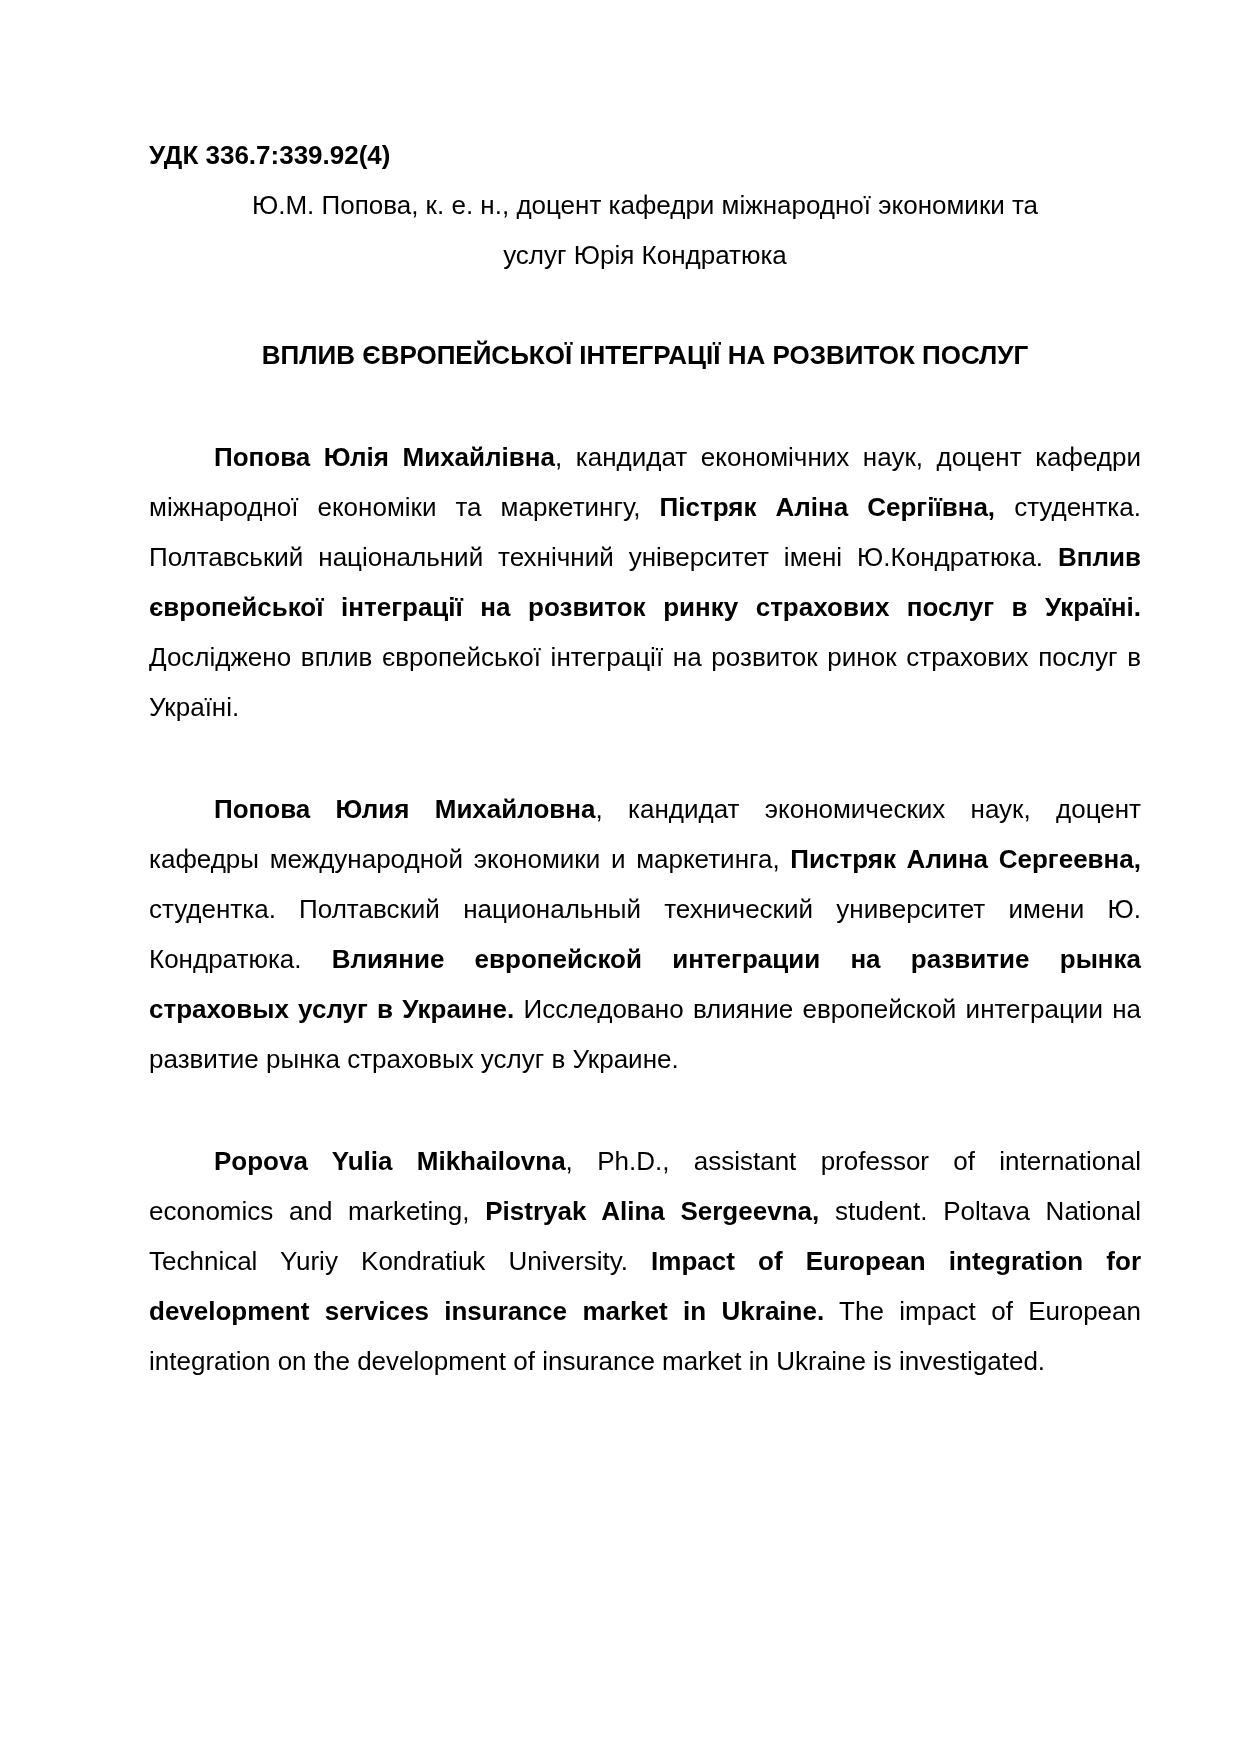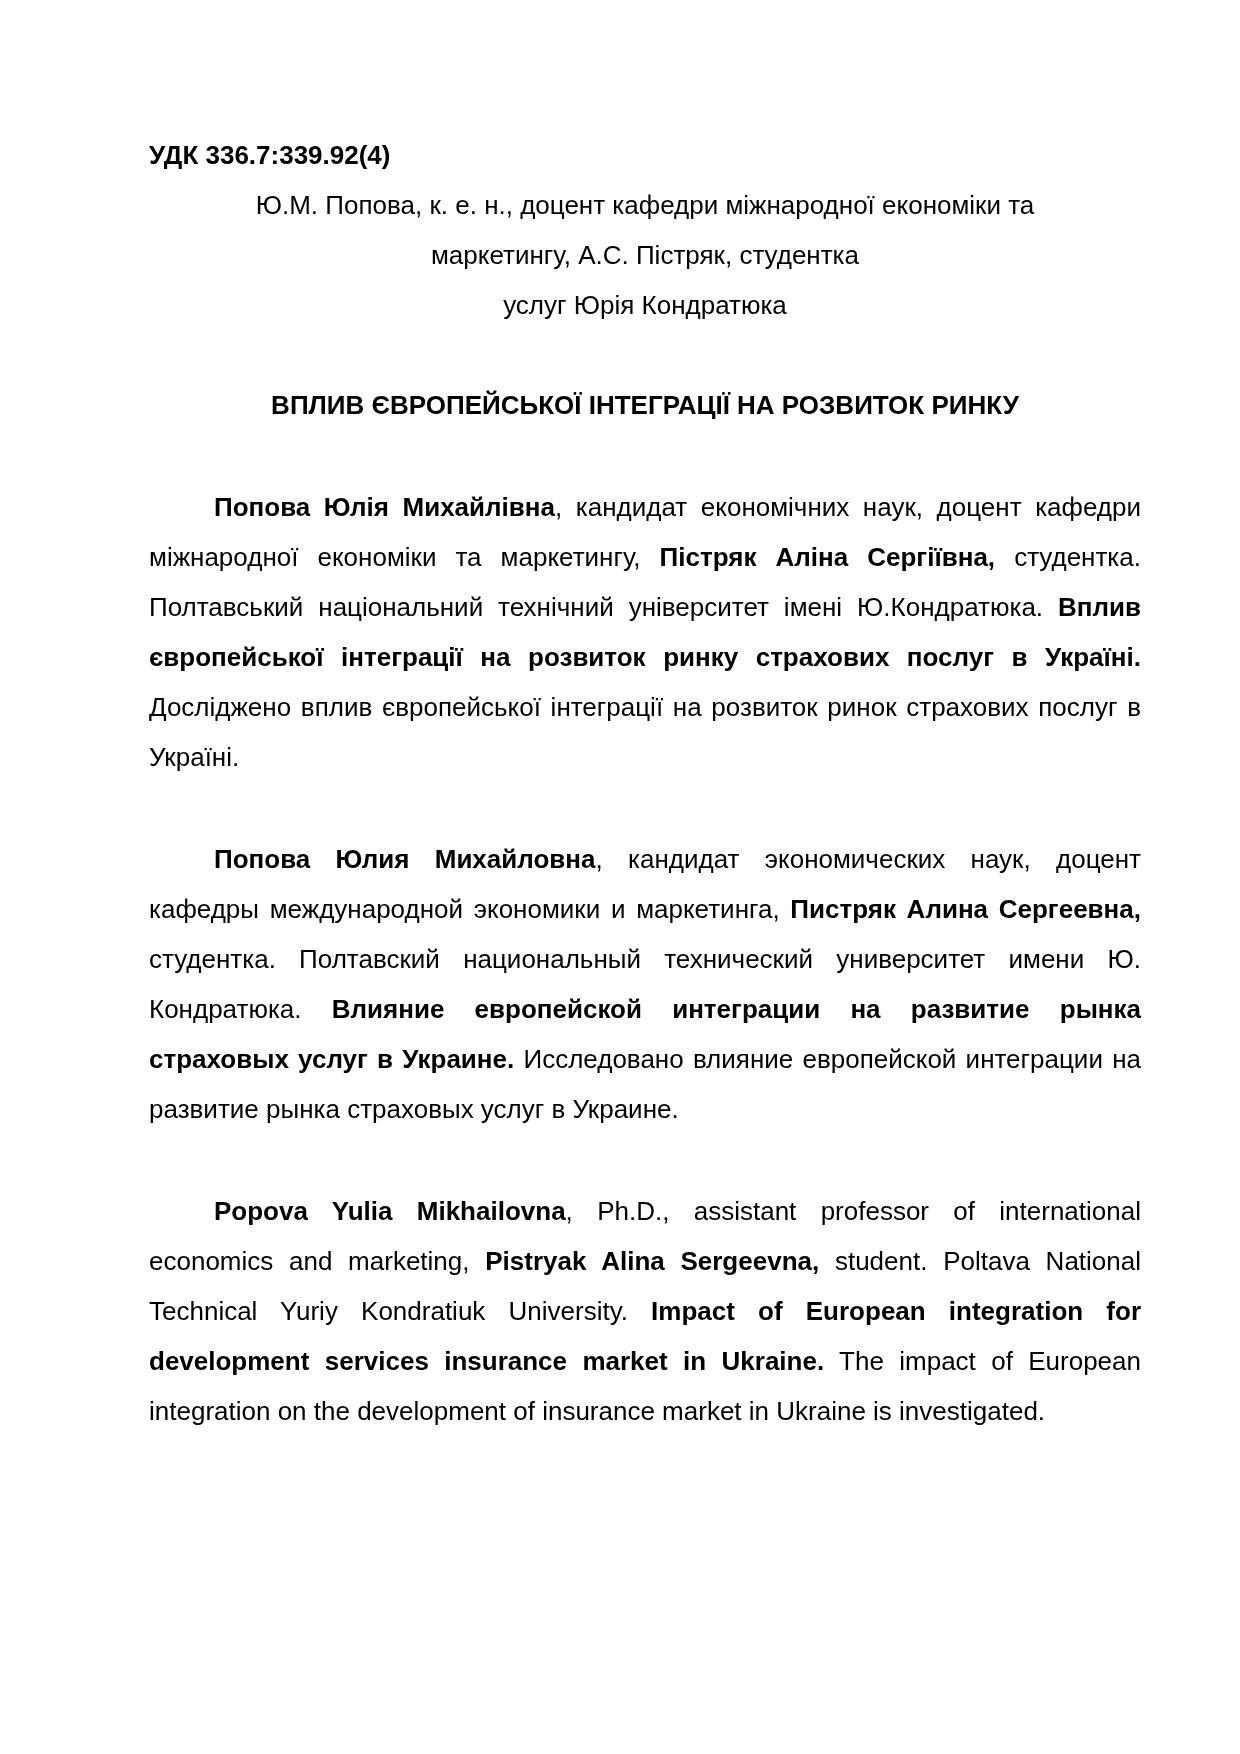--- a/index.html
+++ b/index.html
@@ -54,27 +54,26 @@
     }
   </style>
 </head>
 <body>
 
 <div class="page">
 
   <p class="udc">УДК 336.7:339.92(4)</p>
 
   <div class="byline">
-    <span class="line">Ю.М. Попова, к. е. н., доцент кафедри міжнародної економіки та</span>
-    <span class="line">маркетингу, А.С. Пістряк, студентка</span>
+    <span class="line">Ю.М. Попова, к. е. н., доцент кафедри міжнародної экономики та</span>
     <span class="line">услуг Юрія Кондратюка</span>
   </div>
 
   <h1 class="title">
-    <span class="line">ВПЛИВ ЄВРОПЕЙСЬКОЇ ІНТЕГРАЦІЇ НА РОЗВИТОК РИНКУ</span>
+    <span class="line">ВПЛИВ ЄВРОПЕЙСЬКОЇ ІНТЕГРАЦІЇ НА РОЗВИТОК ПОСЛУГ</span>
   </h1>
 
   <p class="abstract"><b>Попова Юлія Михайлівна</b><span>, кандидат економічних наук, доцент кафедри міжнародної економіки та маркетингу, </span><b>Пістряк Аліна Сергіївна,</b><span> студентка. Полтавський національний технічний університет імені Ю.Кондратюка. </span><b>Вплив європейської інтеграції на розвиток ринку страхових послуг в Україні.</b><span> Досліджено вплив європейської інтеграції на розвиток ринок страхових послуг в Україні.</span></p>
 
   <p class="abstract"><b>Попова Юлия Михайловна</b><span>, кандидат экономических наук, доцент кафедры международной экономики и маркетинга, </span><b>Пистряк Алина Сергеевна,</b><span> студентка. Полтавский национальный технический университет имени Ю. Кондратюка. </span><b>Влияние европейской интеграции на развитие рынка страховых услуг в Украине.</b><span> Исследовано влияние европейской интеграции на развитие рынка страховых услуг в Украине.</span></p>
 
   <p class="abstract"><b>Popova Yulia Mikhailovna</b><span>, Ph.D., assistant professor of international economics and marketing, </span><b>Pistryak Alina Sergeevna,</b><span> student. Poltava National Technical Yuriy Kondratiuk University. </span><b>Impact of European integration for development services insurance market in Ukraine.</b><span> The impact of European integration on the development of insurance market in Ukraine is investigated.</span></p>
 
 </div>
 

